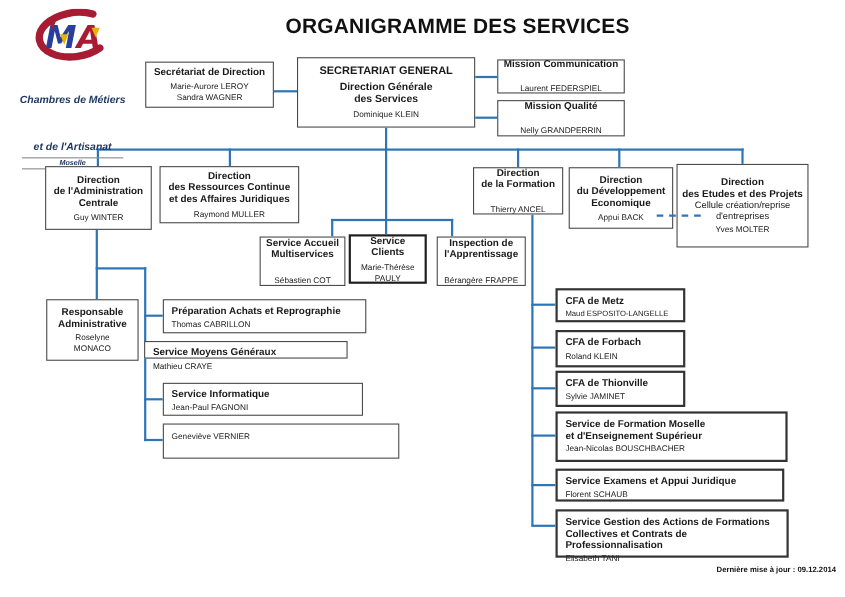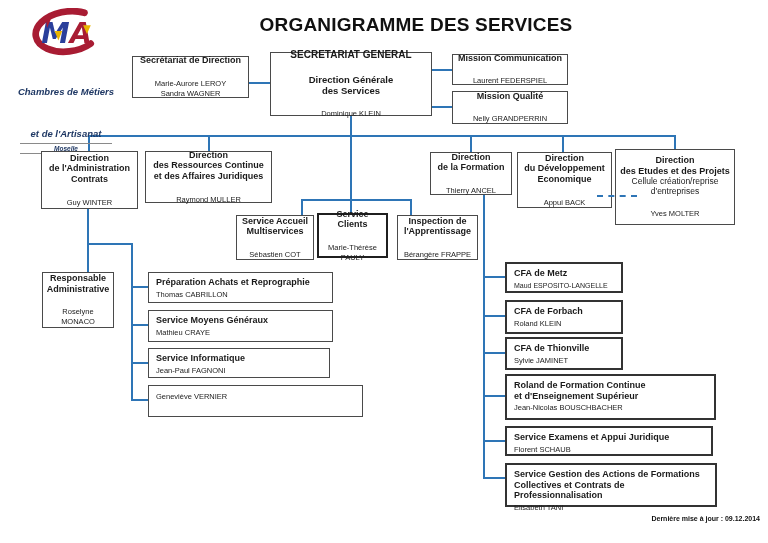--- a/index.html
+++ b/index.html
@@ -7,21 +7,21 @@
   .pgtitle{position:absolute;left:246px;top:14px;width:340px;text-align:center;font-size:19px;font-weight:700;color:#111;letter-spacing:.2px;}
   
   .cl{position:absolute;background:#2E75B6;z-index:1;}
   .dash{position:absolute;border-top:2px dashed #2E75B6;z-index:3;}
   
   .node{position:absolute;box-sizing:border-box;background:#fff;border:1.5px solid #4a4a4a;z-index:2;color:#1a1a1a;}
   .c{display:flex;flex-direction:column;align-items:center;justify-content:center;text-align:center;padding:2px;}
   .t{font-weight:700;font-size:9px;line-height:1.18;display:block;}
   .nm{font-size:7.5px;line-height:1.3;display:block;color:#222;font-weight:400;}
   .sub{font-size:8.5px;line-height:1.18;display:block;font-weight:400;}
-  .mt2{margin-top:13px;}
+  .mt2{margin-top:3px;}
   .mt1{margin-top:13px;}
   .l{padding:4px 7px;text-align:left;}
   .l .nm{margin-top:2px;}
   .b2{border-width:2px;border-color:#333;}
   .bk{border-width:2px;border-color:#1f1f1f;}
   
   .logo{position:absolute;left:10px;top:8px;width:112px;z-index:2;}
   .logo svg{display:block;margin:0 auto;}
   .orgname{text-align:center;font-weight:700;font-style:italic;color:#1F3864;font-size:9.5px;line-height:1.15;margin-top:31px;}
   .regionwrap{width:92px;margin:3px auto 0;border-top:1px solid #8a8a8a;border-bottom:1px solid #8a8a8a;padding:1px 0;}
@@ -102,21 +102,21 @@
   </div>
 
   <div class="node c" style="left:452px;top:91px;width:116px;height:33px">
     <span class="t">Mission Qualité</span>
     <span class="nm mt1">Nelly GRANDPERRIN</span>
   </div>
 
   <div class="node c" style="left:41px;top:151px;width:97px;height:58px">
     <span class="t">Direction</span>
     <span class="t">de l'Administration</span>
-    <span class="t">Contrats</span>
+    <span class="t">Centrale</span>
     <span class="nm mt2">Guy WINTER</span>
   </div>
 
   <div class="node c" style="left:145px;top:151px;width:127px;height:52px">
     <span class="t">Direction</span>
     <span class="t">des Ressources Continue</span>
     <span class="t">et des Affaires Juridiques</span>
     <span class="nm mt2">Raymond MULLER</span>
   </div>
 
@@ -152,33 +152,33 @@
     <span class="nm mt2">Marie-Thérèse</span>
     <span class="nm">PAULY</span>
   </div>
 
   <div class="node c" style="left:397px;top:215px;width:81px;height:45px">
     <span class="t">Inspection de</span>
     <span class="t">l'Apprentissage</span>
     <span class="nm mt1">Bérangère FRAPPE</span>
   </div>
 
-  <div class="node c" style="left:42px;top:272px;width:72px;height:56px">
+  <div class="node c" style="left:42px;top:272px;width:84px;height:56px">
     <span class="t">Responsable</span>
     <span class="t">Administrative</span>
     <span class="nm mt2">Roselyne</span>
     <span class="nm">MONACO</span>
   </div>
 
   <div class="node l" style="left:148px;top:272px;width:185px;height:31px">
     <span class="t">Préparation Achats et Reprographie</span>
     <span class="nm">Thomas CABRILLON</span>
   </div>
 
-  <div class="node l" style="left:148px;top:310px;width:185px;height:32px">
+  <div class="node l" style="left:131px;top:310px;width:185px;height:16px">
     <span class="t">Service Moyens Généraux</span>
     <span class="nm">Mathieu CRAYE</span>
   </div>
 
   <div class="node l" style="left:148px;top:348px;width:182px;height:30px">
     <span class="t">Service Informatique</span>
     <span class="nm">Jean-Paul FAGNONI</span>
   </div>
 
   <div class="node l" style="left:148px;top:385px;width:215px;height:32px">
@@ -194,21 +194,21 @@
     <span class="t">CFA de Forbach</span>
     <span class="nm">Roland KLEIN</span>
   </div>
 
   <div class="node l b2" style="left:505px;top:337px;width:118px;height:33px">
     <span class="t">CFA de Thionville</span>
     <span class="nm">Sylvie JAMINET</span>
   </div>
 
   <div class="node l b2" style="left:505px;top:374px;width:211px;height:46px">
-    <span class="t">Roland de Formation Continue</span>
+    <span class="t">Service de Formation Moselle</span>
     <span class="t">et d'Enseignement Supérieur</span>
     <span class="nm">Jean-Nicolas BOUSCHBACHER</span>
   </div>
 
   <div class="node l b2" style="left:505px;top:426px;width:208px;height:30px">
     <span class="t">Service Examens et Appui Juridique</span>
     <span class="nm">Florent SCHAUB</span>
   </div>
 
   <div class="node l b2" style="left:505px;top:463px;width:212px;height:44px">

